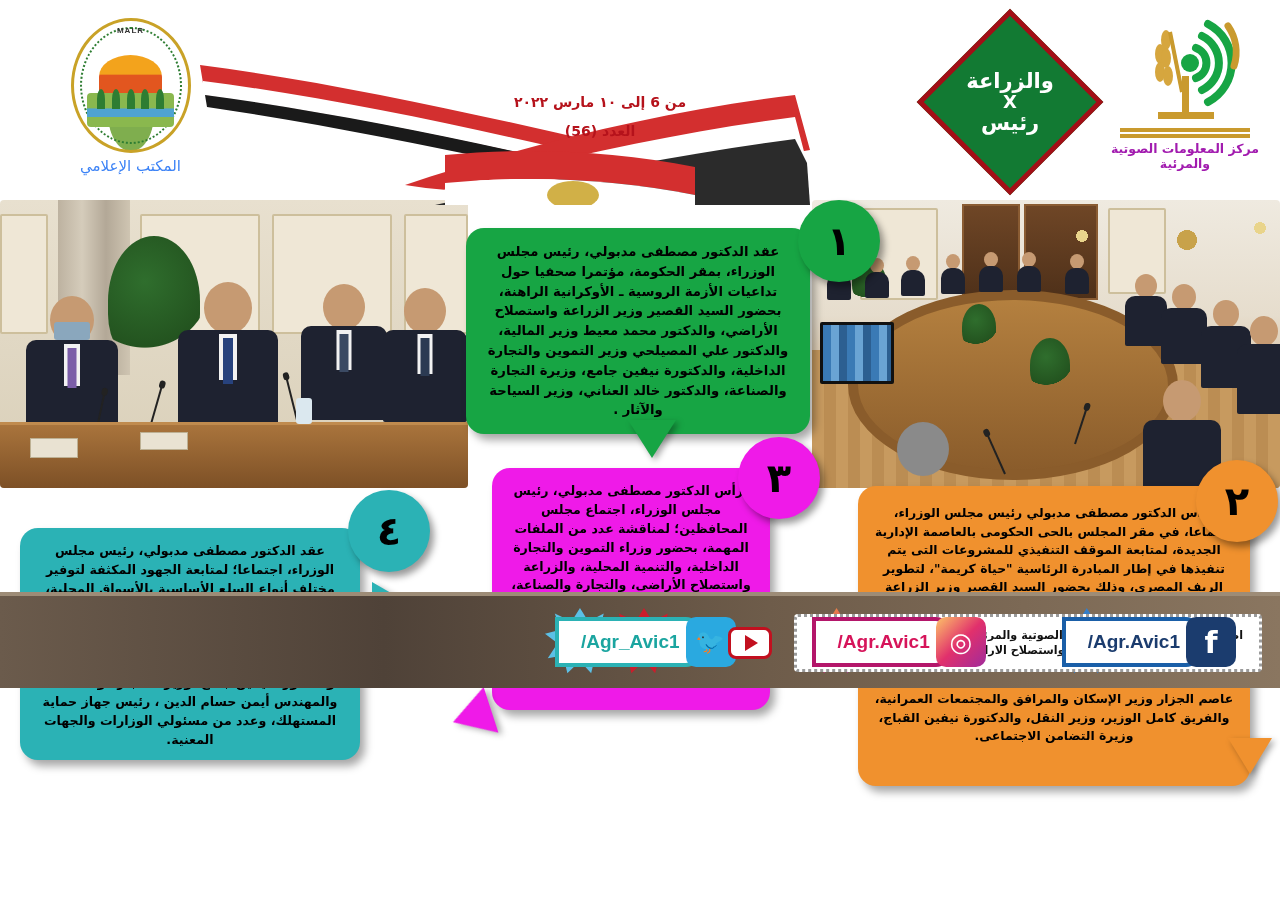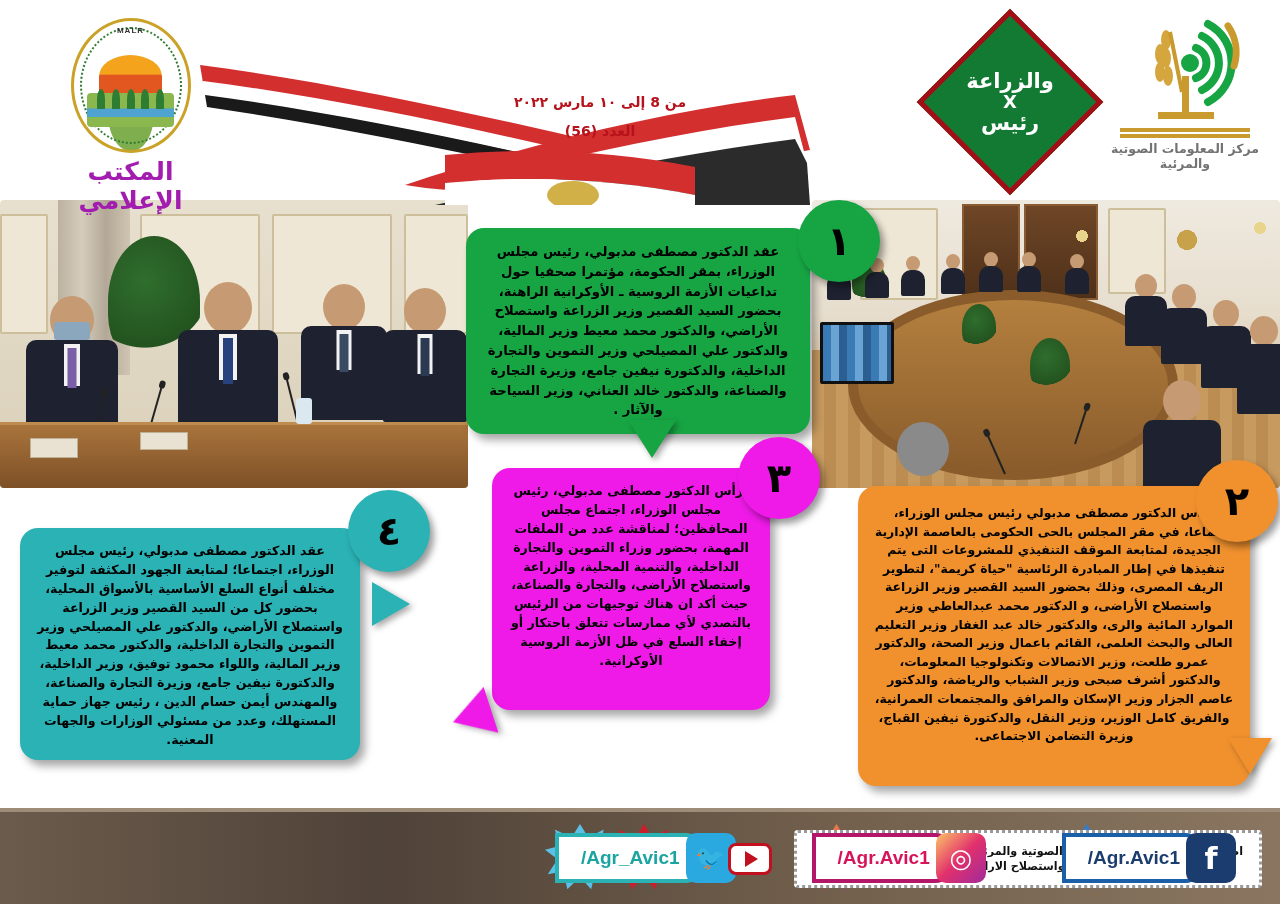--- a/index.html
+++ b/index.html
@@ -2,21 +2,21 @@
 <html lang="ar" dir="rtl"><head>
 <meta charset="utf-8">
 <style>
   * { box-sizing: border-box; margin: 0; padding: 0; }
   html, body {
     width: 1280px; height: 904px;
     background: #ffffff;
     font-family: "Liberation Sans", "DejaVu Sans", sans-serif;
     overflow: hidden;
   }
-  #page { position: relative; width: 1280px; height: 904px; background: #fff; }
+  #page { position: relative; width: 1280px; height: 688px; background: #fff; }
 
   
   #header { position: absolute; left: 0; top: 0; width: 1280px; height: 200px; z-index: 30; }
 
   .malr-logo-wrap { position: absolute; left: 48px; top: 18px; width: 165px; text-align: center; }
   .malr-seal {
     width: 120px; height: 135px; margin: 0 auto;
     border-radius: 50%;
     background:
       radial-gradient(ellipse at 50% 72%, #7fae4e 0%, #7fae4e 28%, transparent 29%),
@@ -45,21 +45,21 @@
   .seal-plants {
     position: absolute; left: 18%; top: 42%; width: 64%; height: 26%;
     display: flex; justify-content: space-around; align-items: flex-end;
   }
   .seal-plants i { display: block; width: 8px; height: 20px; background: #2e7d32; border-radius: 50% 50% 0 0; }
   .seal-top-text {
     position: absolute; left: 0; right: 0; top: 5px; text-align: center;
     font-size: 8px; font-weight: bold; color: #333; letter-spacing: 1px;
   }
   .malr-office-label {
-    margin-top: 4px; font-size: 25px; font-weight: bold; color: #a21caf;
+    margin-top: 4px; font-size: 15px; font-weight: normal; color: #3b82f6;
     font-family: "DejaVu Sans", "Liberation Sans", sans-serif; direction: rtl;
   }
 
   .main-title {
     position: absolute; left: 250px; top: 24px; width: 700px;
     text-align: center;
     font-family: "DejaVu Sans", "Liberation Sans", sans-serif;
     font-size: 33px; font-weight: bold; color: #0a8a3c;
     direction: rtl; white-space: nowrap;
   }
@@ -111,21 +111,21 @@
   
   .avic-wrap { position: absolute; left: 1100px; top: 18px; width: 170px; text-align: center; }
   .avic-mark { position: relative; width: 150px; height: 108px; margin: 0 auto; }
   .avic-word {
     font-family: "Liberation Serif", serif; font-weight: bold;
     font-size: 40px; color: #1a7f37; letter-spacing: 2px; line-height: 1;
     margin-top: -4px;
   }
   .avic-bar { height: 4px; background: #c99a2e; margin: 2px auto; width: 130px; }
   .avic-sub {
-    margin-top: 3px; font-size: 12.5px; font-weight: bold; color: #737373;
+    margin-top: 3px; font-size: 12.5px; font-weight: bold; color: #a21caf;
     direction: rtl; font-family: "DejaVu Sans", sans-serif;
   }
 
   
   .photo {
     position: absolute; overflow: hidden; border-radius: 4px;
   }
   #photo-left  { left: 0px;   top: 200px; width: 468px; height: 288px; }
   #photo-right { left: 812px; top: 200px; width: 468px; height: 288px; }
 
@@ -275,21 +275,21 @@
             <i></i>
             <i></i>
             <i></i>
             <i></i>
           </div>
         <div class="seal-top-text">MALR</div>
       </div>
       <div class="malr-office-label">المكتب الإعلامي</div>
     </div>
 
-    <div class="date-line">من 8 إلى ١٠ مارس ٢٠٢٢</div>
+    <div class="date-line">من 6 إلى ١٠ مارس ٢٠٢٢</div>
     <div class="issue-line">العدد (56)</div>
 
 
     <div class="diamond-wrap">
       <div class="diamond"></div>
       <div class="diamond-text">
         <div class="d1">والزراعة</div>
         <div class="d2">X</div>
         <div class="d3">رئيس</div>
       </div>

